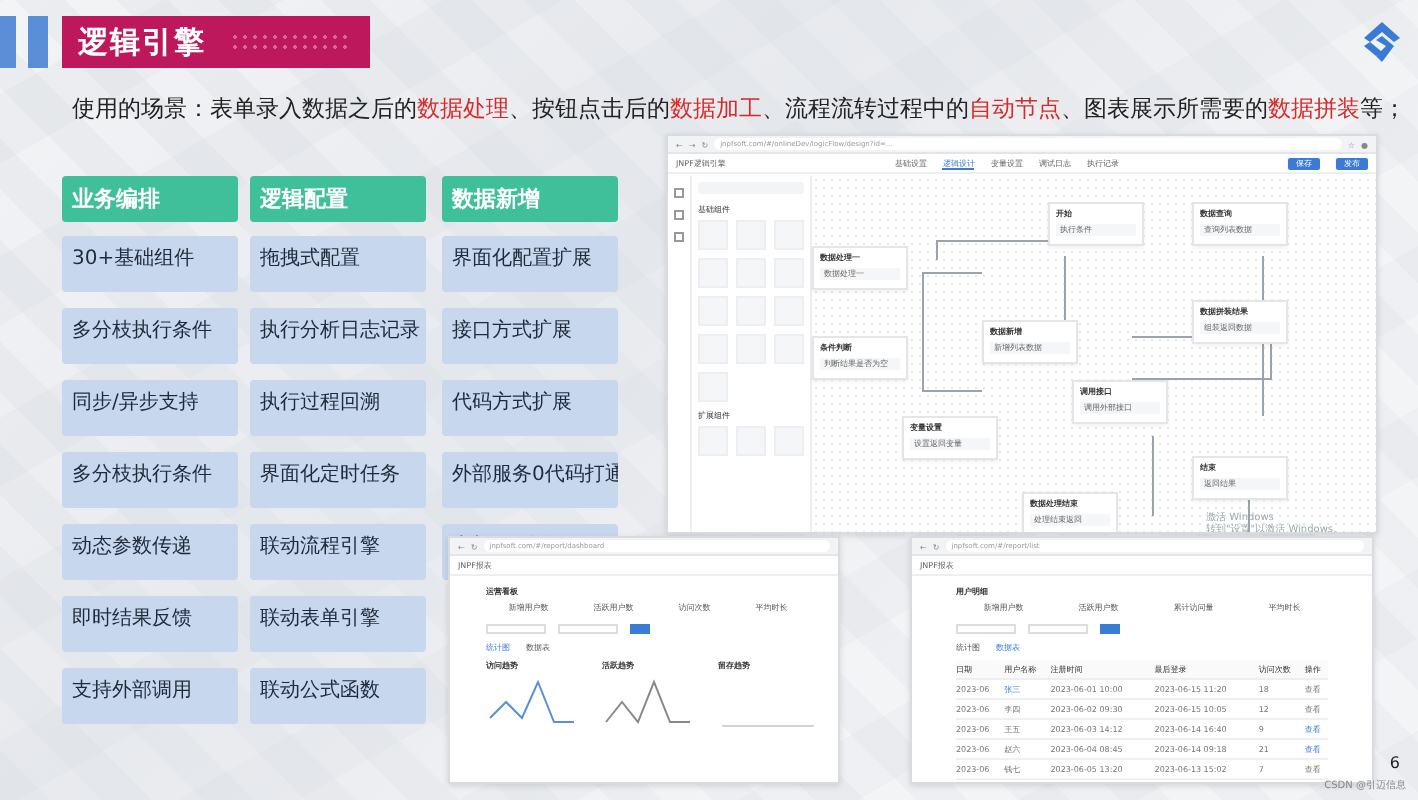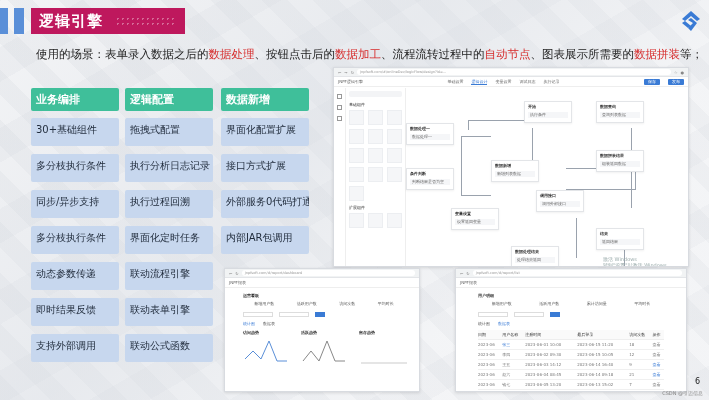--- a/index.html
+++ b/index.html
@@ -142,20 +142,21 @@
   <div class="item">界面化定时任务</div>
   <div class="item">联动流程引擎</div>
   <div class="item">联动表单引擎</div>
   <div class="item">联动公式函数</div>
 </div>
 
 <div class="col" style="left:221px;">
   <div class="head">数据新增</div>
   <div class="item">界面化配置扩展</div>
   <div class="item">接口方式扩展</div>
+  <div class="item">代码方式扩展</div>
   <div class="item">外部服务0代码打通</div>
   <div class="item">内部JAR包调用</div>
 </div>
 
 <div class="shot" style="left:333px; top:67px; width:356px; height:200px;">
   <div class="browser-bar">
     <span>←</span>
     <span>→</span>
     <span>↻</span>
     <div class="url">jnpfsoft.com/#/onlineDev/logicFlow/design?id=...</div>

